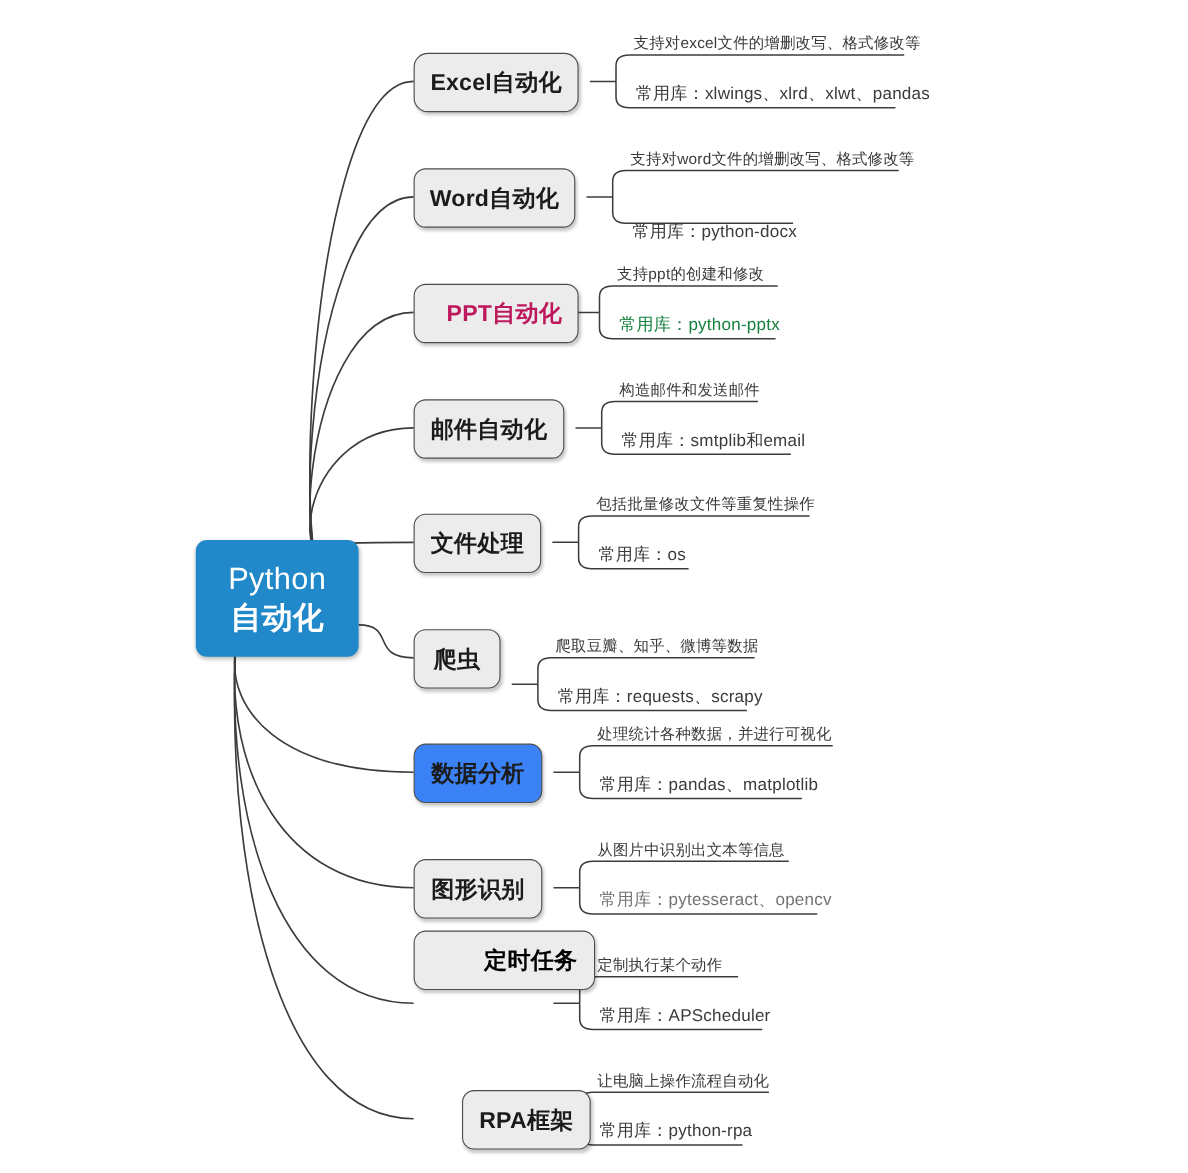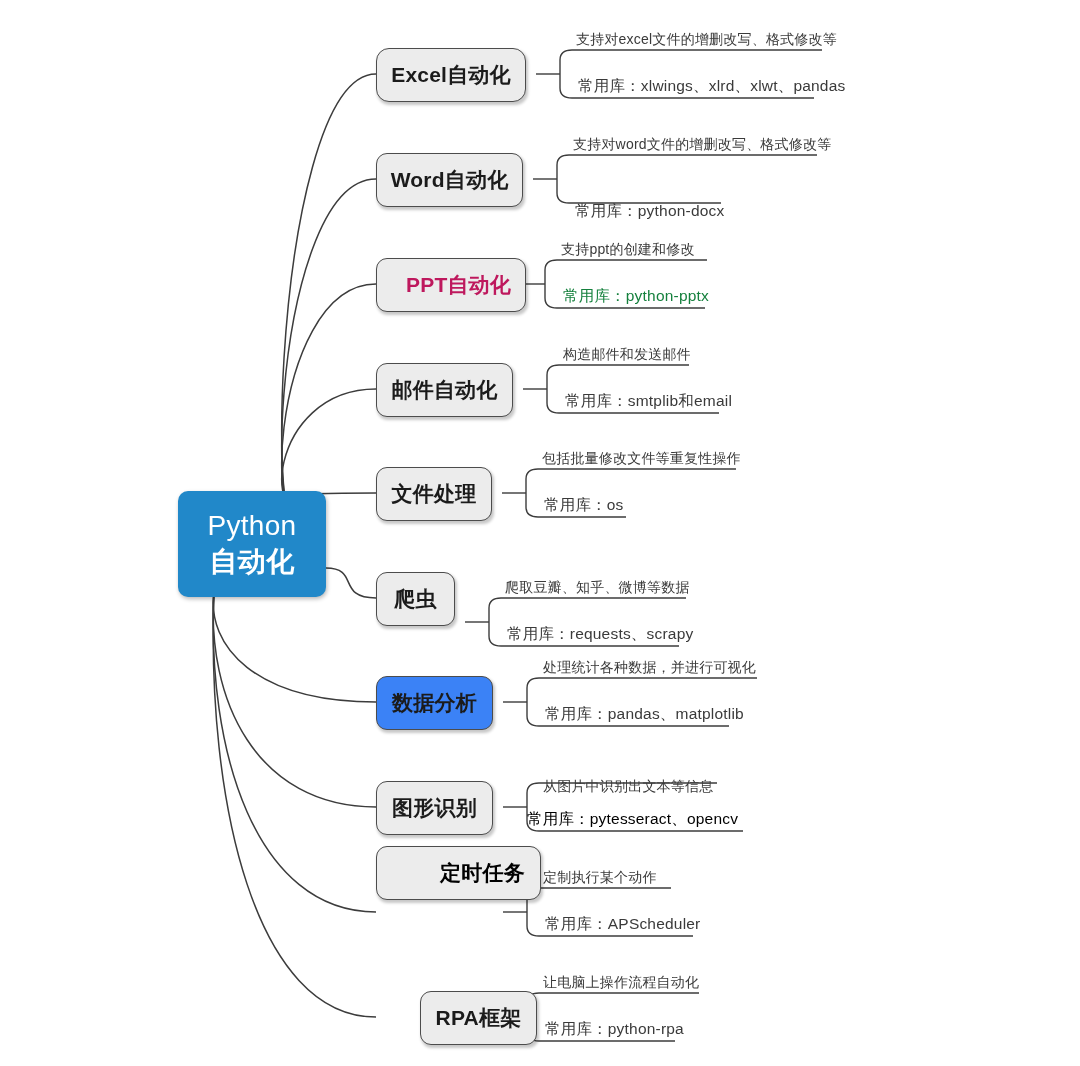--- a/index.html
+++ b/index.html
@@ -195,22 +195,22 @@
       </div>
       <div class="branch-node" style="left: 376px; top: 781px; width: 115px; height: 52px; background: rgb(236, 236, 236); border-color: rgb(76, 76, 76); color: rgb(27, 27, 27);">
         <span>图形识别</span>
       </div>
       <div class="sub-group" style="left: 503px; top: 759px; width: 420px; height: 96px;">
         <svg class="bracket" width="420" height="96" viewBox="0 0 420 96" style="left: 0px; top: 0px;">
           <path d="M0 48 H24" stroke="#3c3c3c" stroke-width="1.4" fill="none"></path>
           <path d="M24 48 V34 Q24 24 36 24 H214" stroke="#3c3c3c" stroke-width="1.4" fill="none"></path>
           <path d="M24 48 V62 Q24 72 36 72 H240" stroke="#3c3c3c" stroke-width="1.4" fill="none"></path>
         </svg>
-        <div class="sub-item top" style="left: 40px; top: 20px; color: rgb(58, 58, 58);">从图片中识别出文本等信息</div>
-        <div class="sub-item bottom" style="left: 24px; top: 52px; color: #000000;">常用库：pytesseract、opencv</div>
+        <div class="sub-item top" style="left: 40px; top: 6px; color: rgb(58, 58, 58);">从图片中识别出文本等信息</div>
+        <div class="sub-item bottom" style="left: 42px; top: 52px; color: #737373;">常用库：pytesseract、opencv</div>
       </div>
       <div class="branch-node" style="left: 376px; top: 846px; width: 115px; height: 52px; background: rgb(236, 236, 236); border-color: rgb(76, 76, 76); color: #000000; padding-left: 48px;">
         <span>定时任务</span>
       </div>
       <div class="sub-group" style="left: 503px; top: 864px; width: 420px; height: 96px;">
         <svg class="bracket" width="420" height="96" viewBox="0 0 420 96" style="left: 0px; top: 0px;">
           <path d="M0 48 H24" stroke="#3c3c3c" stroke-width="1.4" fill="none"></path>
           <path d="M24 48 V34 Q24 24 36 24 H168" stroke="#3c3c3c" stroke-width="1.4" fill="none"></path>
           <path d="M24 48 V62 Q24 72 36 72 H190" stroke="#3c3c3c" stroke-width="1.4" fill="none"></path>
         </svg>

